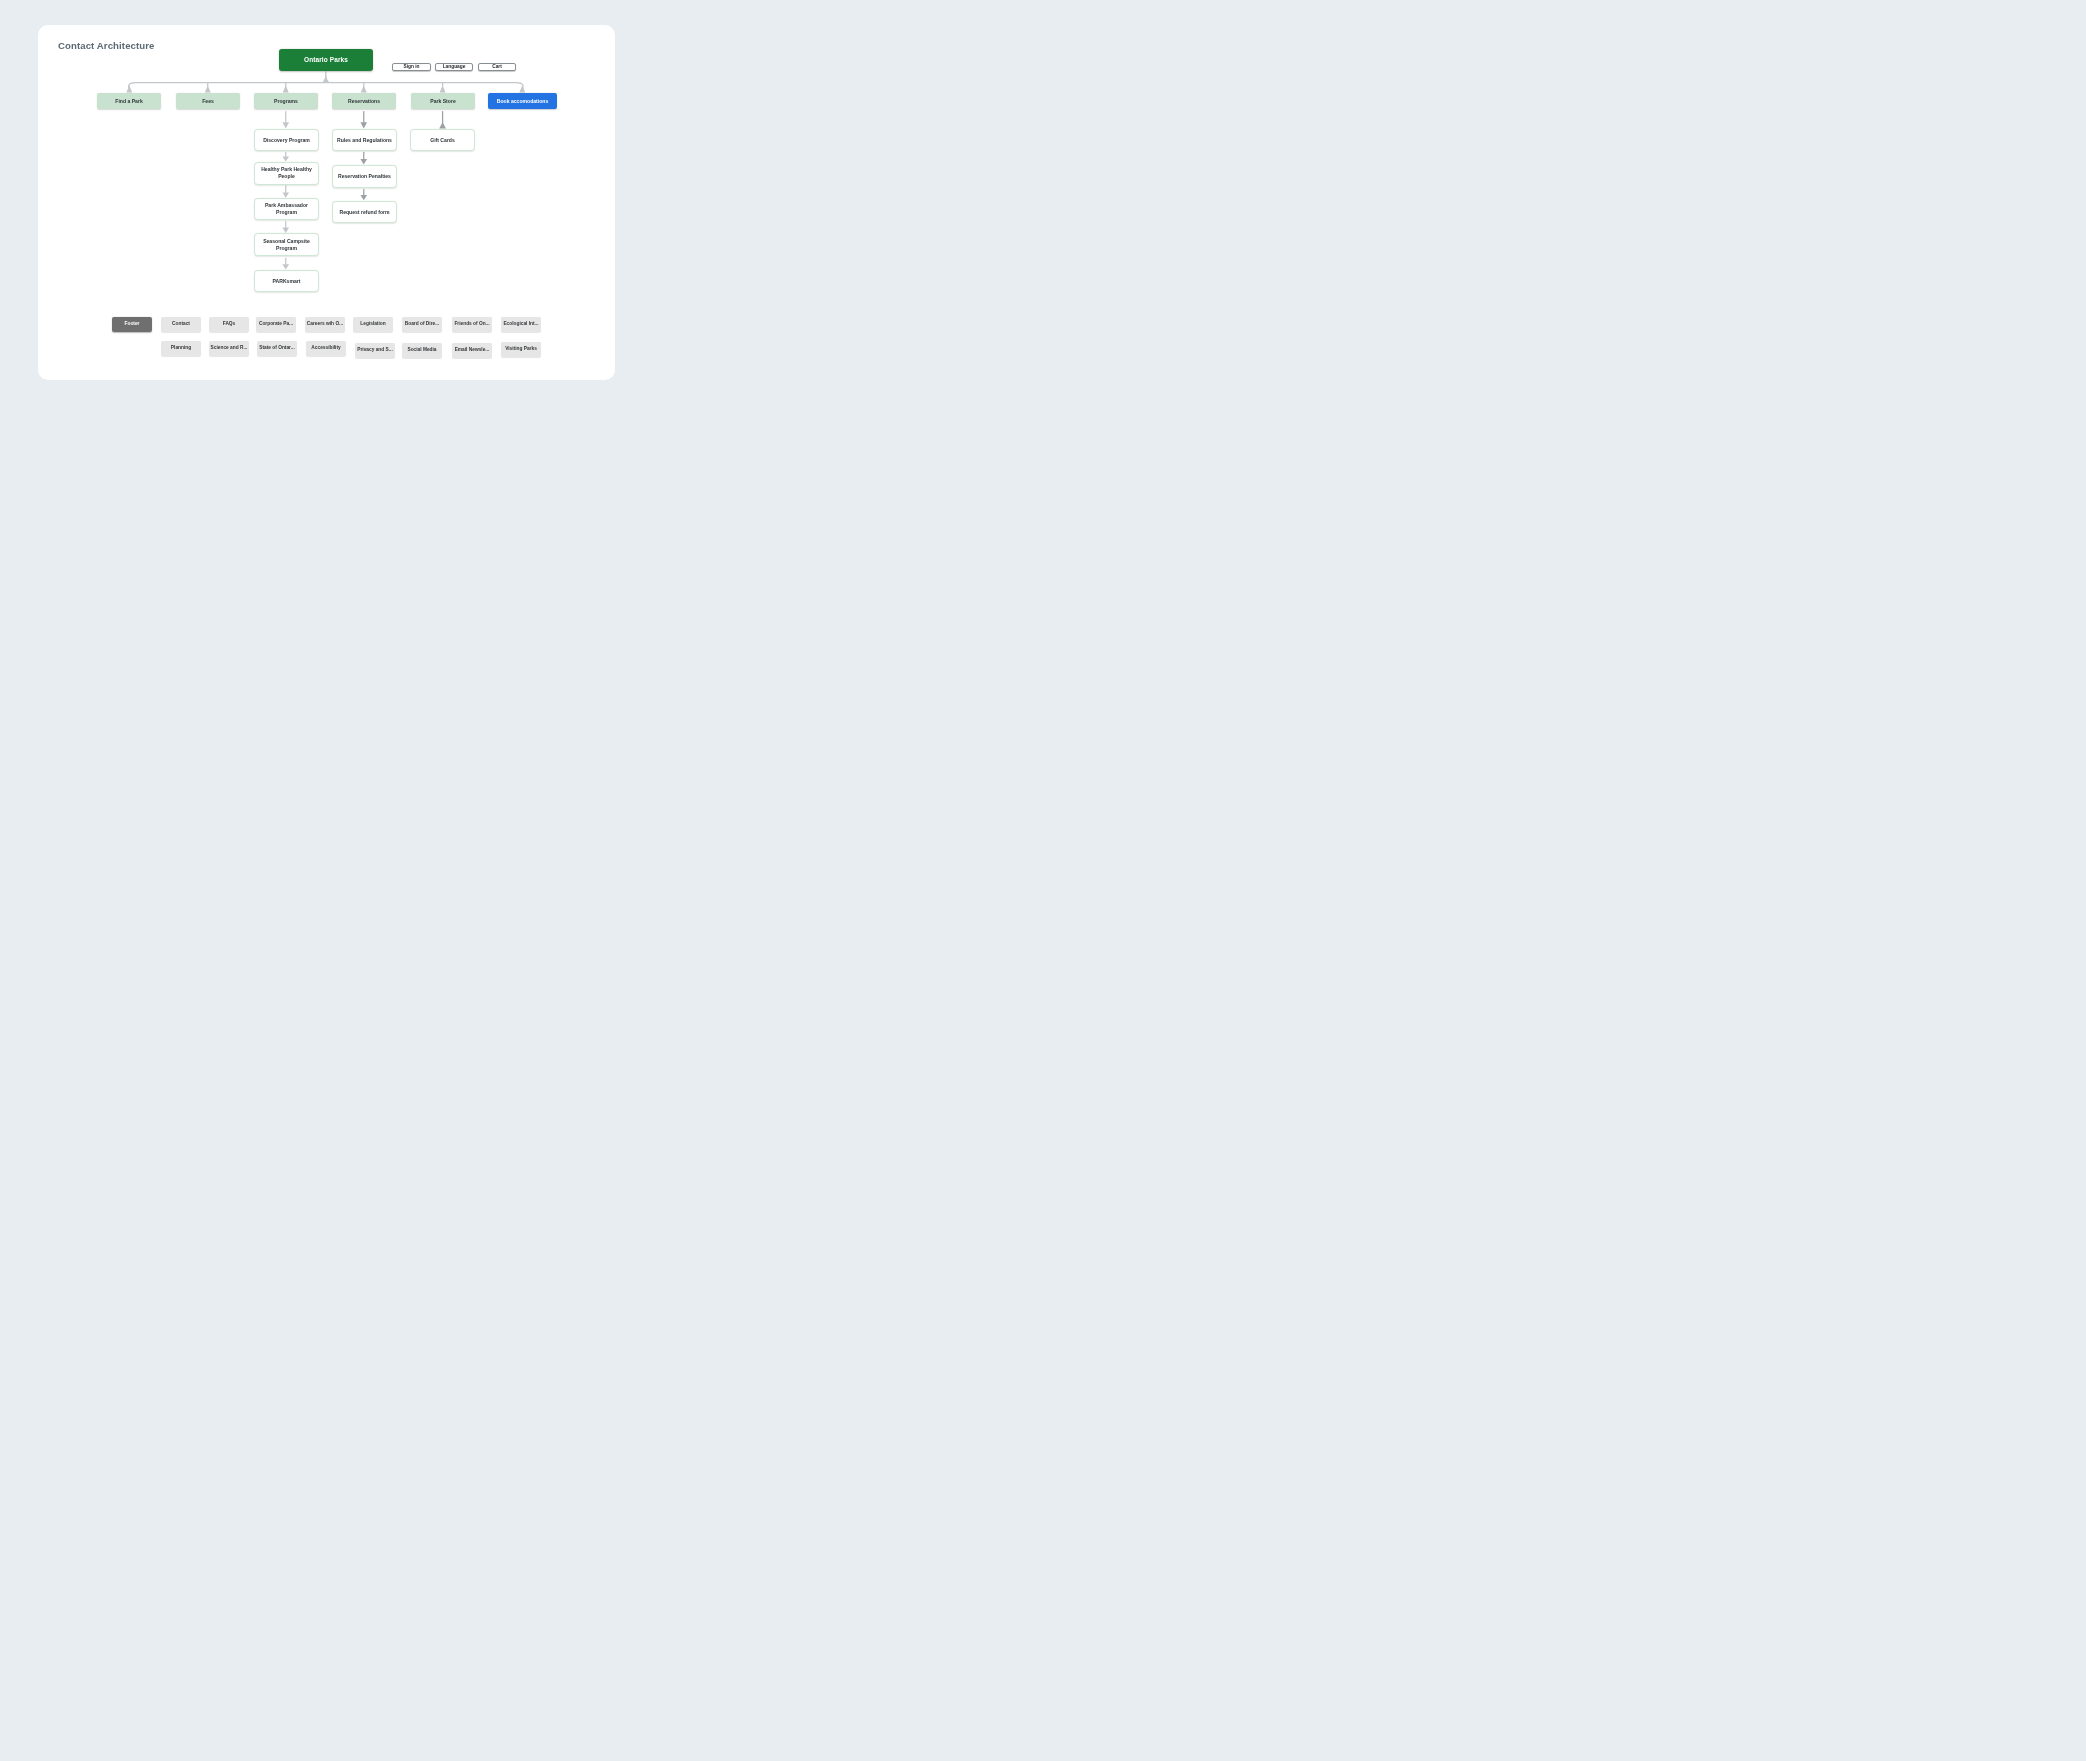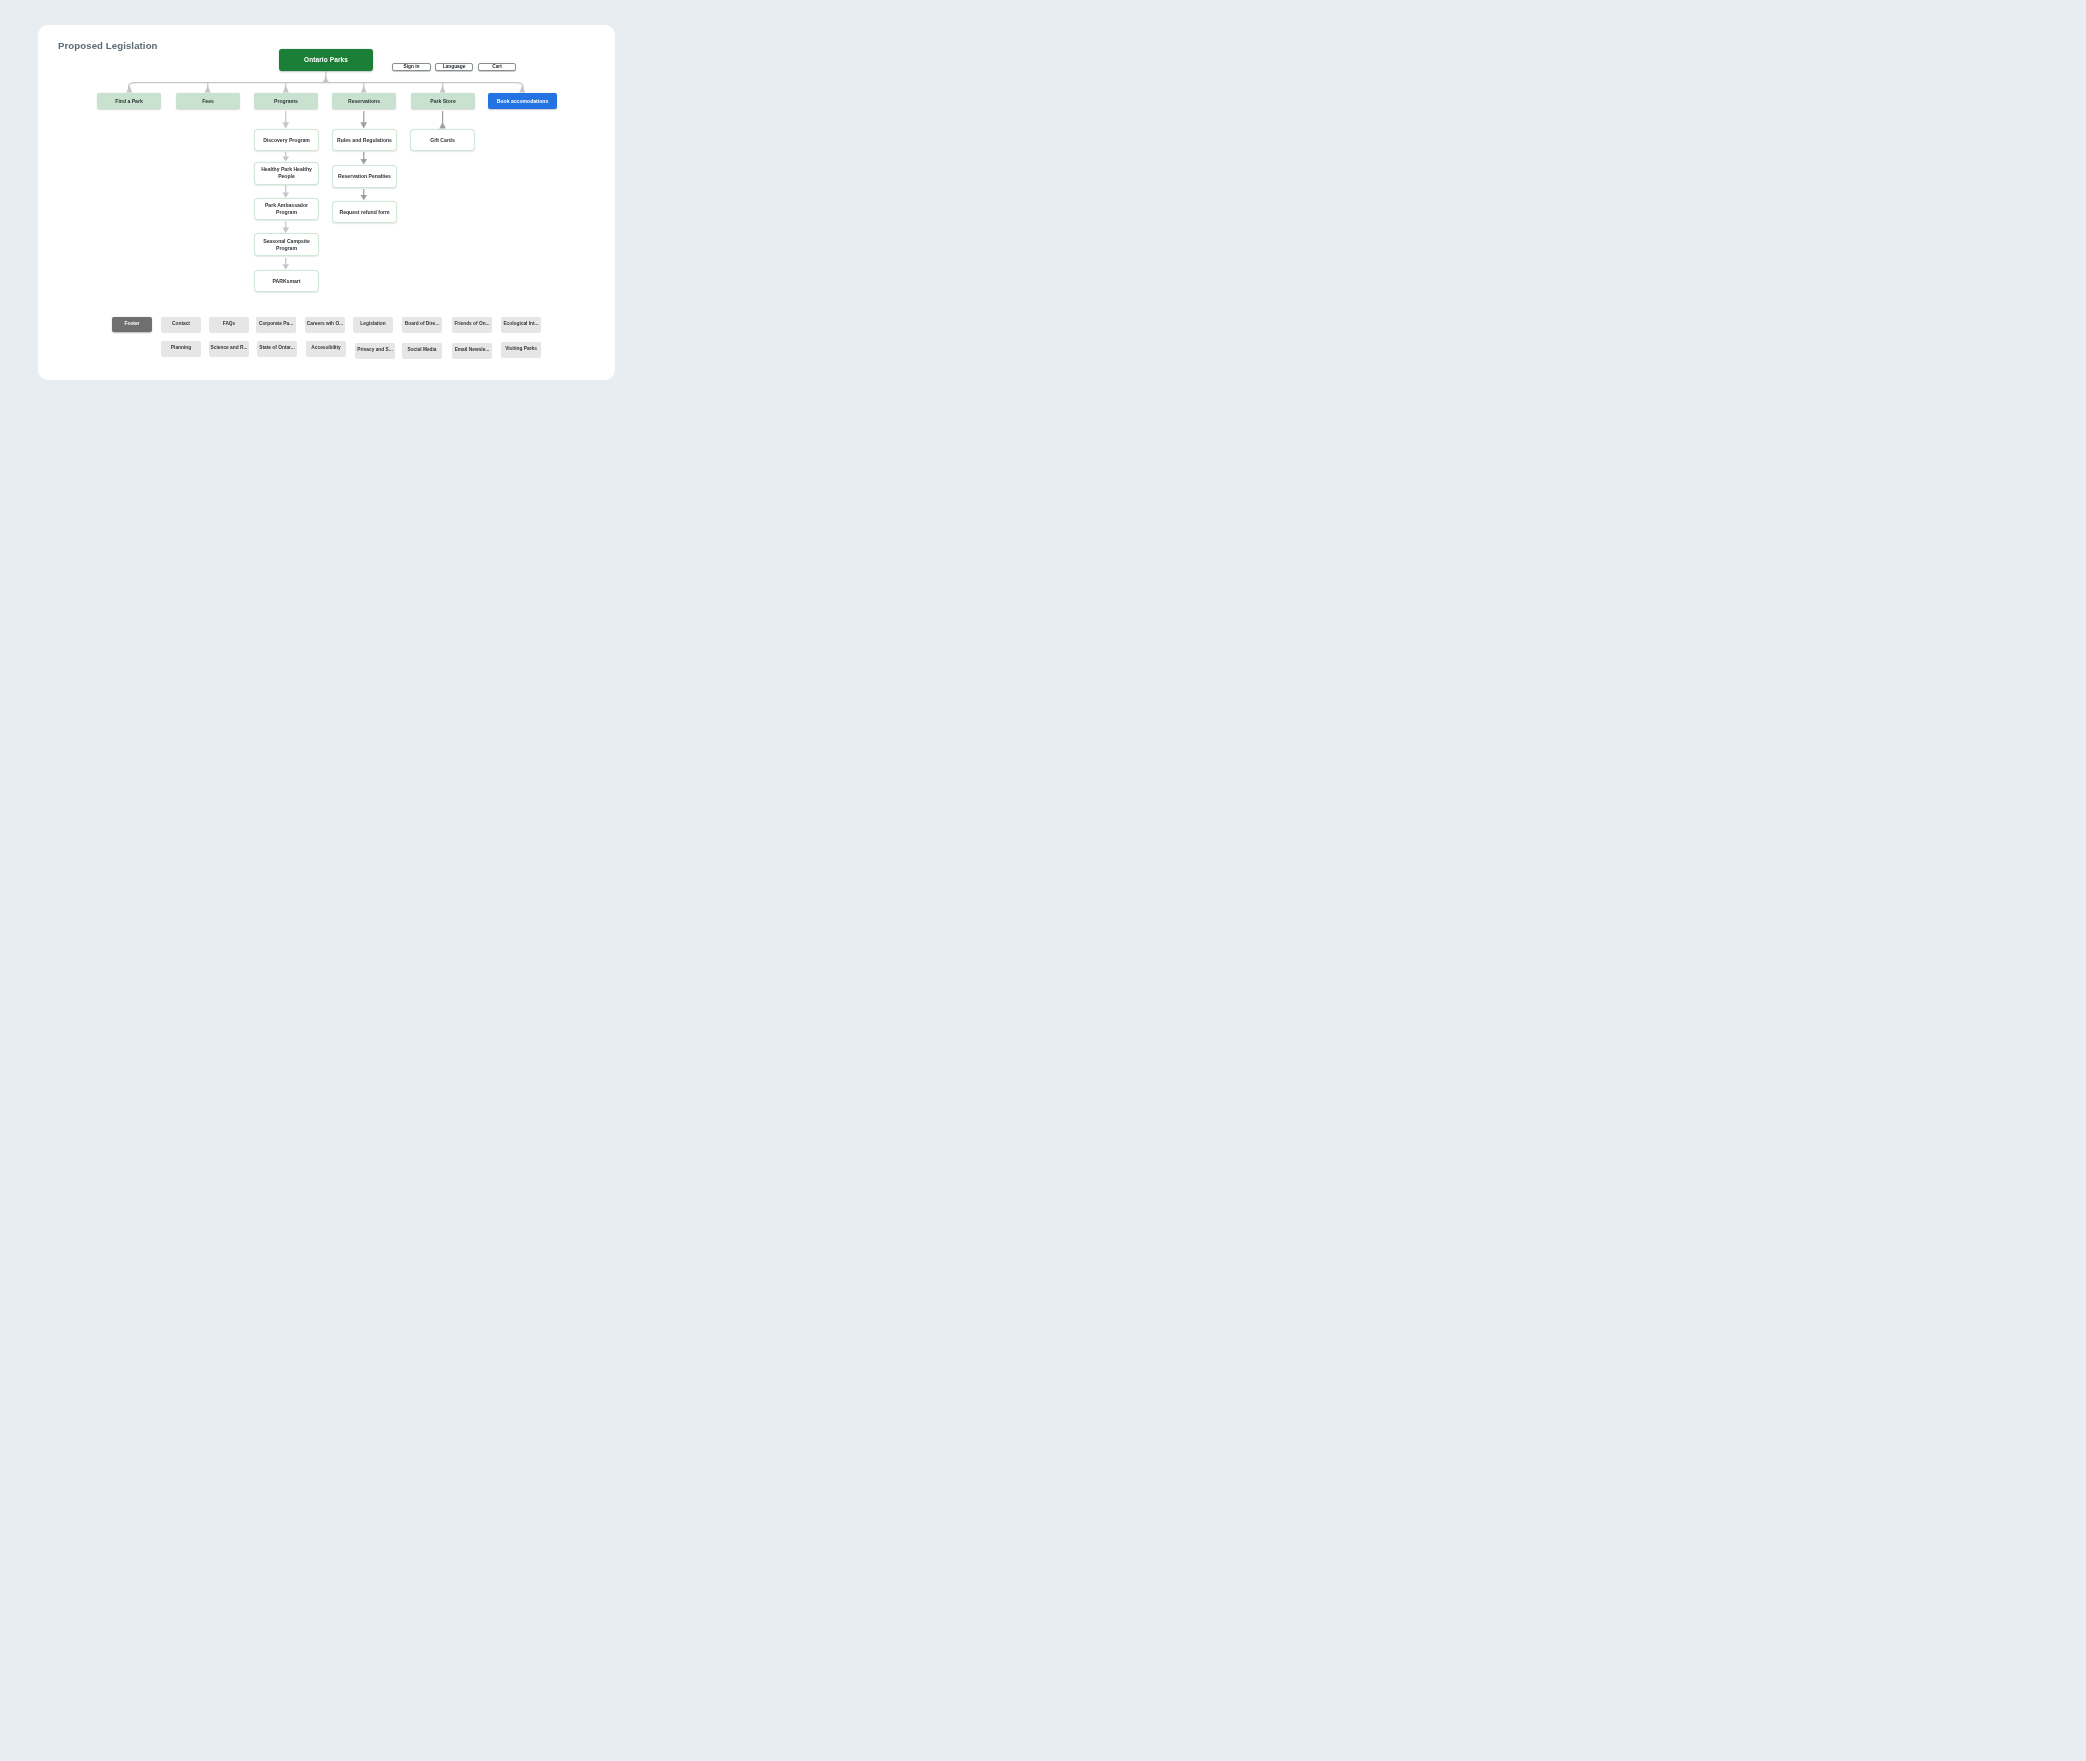--- a/index.html
+++ b/index.html
@@ -57,21 +57,21 @@
     background:#6f6f6f;color:#ffffff;
     box-shadow:0 0.8px 1.3px rgba(0,0,0,.28);
   }
 </style>
 </head>
 <body>
 
 <div class="canvas">
   <div class="card"></div>
 
-  <h1 class="page-title">Proposed Legislation</h1>
+  <h1 class="page-title">Contact Architecture</h1>
 
   <svg class="connectors" viewBox="0 0 1563 975">
     <g stroke="#c3c7c9" stroke-width="3" fill="none" stroke-linecap="round">
       <path d="M 781 172 L 781 196"></path>
       <path d="M 773 197 C 778 191 780.5 185 781 176 C 781.5 185 784 191 789 197 Z" fill="#c3c7c9" stroke="none"></path>
       <path d="M 310 218 C 305 203 310 197.5 324 197.5 L 1238 197.5 C 1252 197.5 1257 203 1252 218"></path>
       <path d="M 498 197.5 L 498 207"></path>
       <path d="M 685 197.5 L 685 207"></path>
       <path d="M 872 197.5 L 872 207"></path>
       <path d="M 1061 197.5 L 1061 207"></path>

